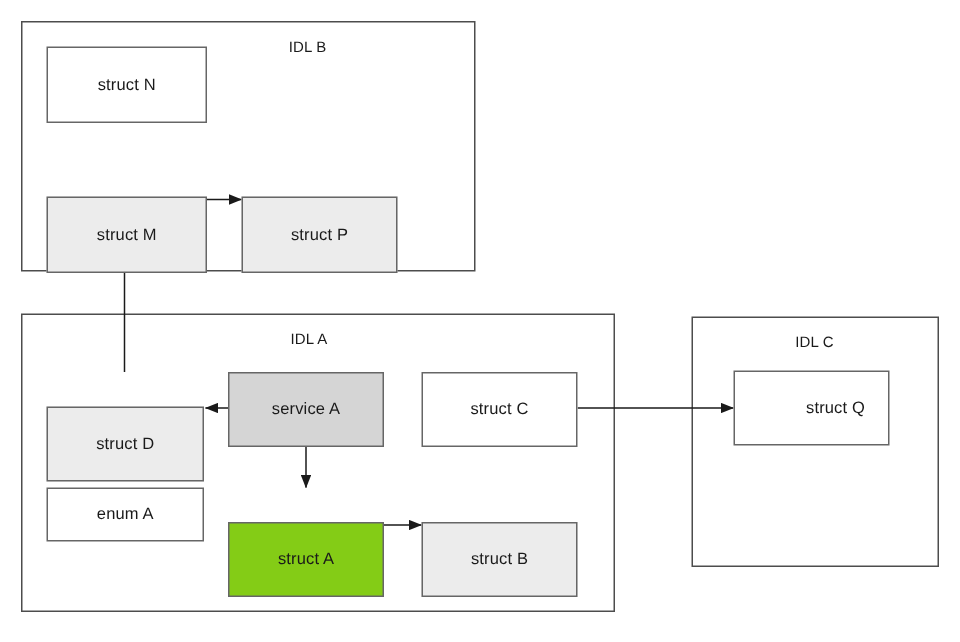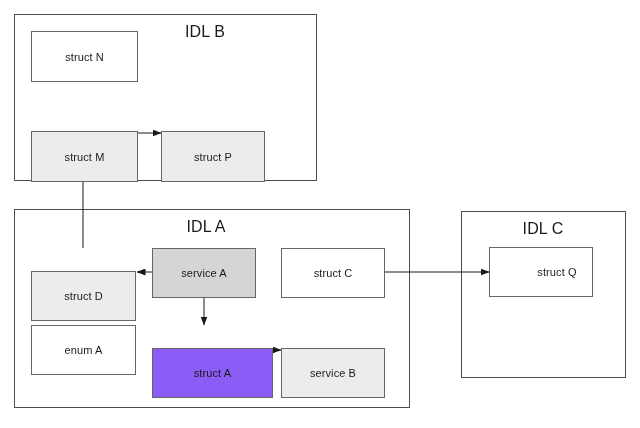--- a/index.html
+++ b/index.html
@@ -27,21 +27,21 @@
   }
   .container-box {
     position: absolute;
     box-sizing: border-box;
     border: 1px solid #4d4d4d;
     background: #ffffff;
     z-index: 0;
   }
   .container-label {
     position: absolute;
-    font-size: 16px;
+    font-size: 10px;
     color: #1a1a1a;
     white-space: nowrap;
     transform: translate(-50%, -50%);
     z-index: 2;
     letter-spacing: 0.1px;
   }
   .node {
     position: absolute;
     box-sizing: border-box;
     border: 1px solid #666666;
@@ -71,23 +71,23 @@
       <div class="container-box" style="left: 461px; top: 211px; width: 165px; height: 167px; border-color: rgb(77, 77, 77);"></div>
       <div class="container-label" style="left: 543px; top: 229px; color: rgb(26, 26, 26);">IDL C</div>
     </div>
   <div id="nodes-layer">
       <div class="node fill-white" style="left: 31px; top: 31px; width: 107px; height: 51px; background: rgb(255, 255, 255); border-color: rgb(102, 102, 102); color: rgb(26, 26, 26);">struct N</div>
       <div class="node fill-light" style="left: 31px; top: 108px; width: 107px; height: 51px; background: rgb(236, 236, 236); border-color: rgb(102, 102, 102); color: rgb(26, 26, 26);">struct M</div>
       <div class="node fill-light" style="left: 161px; top: 108px; width: 104px; height: 51px; background: rgb(236, 236, 236); border-color: rgb(102, 102, 102); color: rgb(26, 26, 26);">struct P</div>
       <div class="node fill-light" style="left: 31px; top: 248px; width: 105px; height: 50px; background: rgb(236, 236, 236); border-color: rgb(102, 102, 102); color: rgb(26, 26, 26);">struct D</div>
       <div class="node fill-medium" style="left: 152px; top: 248px; width: 104px; height: 50px; background: rgb(213, 213, 213); border-color: rgb(102, 102, 102); color: rgb(26, 26, 26);">service A</div>
       <div class="node fill-white" style="left: 281px; top: 248px; width: 104px; height: 50px; background: rgb(255, 255, 255); border-color: rgb(102, 102, 102); color: rgb(26, 26, 26);">struct C</div>
-      <div class="node fill-white" style="left: 31px; top: 325px; width: 105px; height: 50px; background: rgb(255, 255, 255); border-color: rgb(102, 102, 102); color: rgb(26, 26, 26);">enum A</div>
-      <div class="node fill-light" style="left: 152px; top: 325px; width: 121px; height: 50px; background: #8b5cf6; border-color: rgb(102, 102, 102); color: rgb(26, 26, 26);">struct A</div>
-      <div class="node fill-light" style="left: 281px; top: 325px; width: 104px; height: 50px; background: rgb(236, 236, 236); border-color: rgb(102, 102, 102); color: rgb(26, 26, 26);">service B</div>
+      <div class="node fill-white" style="left: 31px; top: 325px; width: 105px; height: 36px; background: rgb(255, 255, 255); border-color: rgb(102, 102, 102); color: rgb(26, 26, 26);">enum A</div>
+      <div class="node fill-light" style="left: 152px; top: 325px; width: 104px; height: 50px; background: #84cc16; border-color: rgb(102, 102, 102); color: rgb(26, 26, 26);">struct A</div>
+      <div class="node fill-light" style="left: 281px; top: 325px; width: 104px; height: 50px; background: rgb(236, 236, 236); border-color: rgb(102, 102, 102); color: rgb(26, 26, 26);">struct B</div>
       <div class="node fill-white" style="left: 489px; top: 247px; width: 104px; height: 50px; background: rgb(255, 255, 255); border-color: rgb(102, 102, 102); color: rgb(26, 26, 26); padding-left: 32px;">struct Q</div>
     </div>
 
   <svg id="edge-layer" viewBox="0 0 640 428" xmlns="http://www.w3.org/2000/svg">
     <defs>
       <marker id="arrowhead" markerWidth="9" markerHeight="7" refX="8.5" refY="3.5" orient="auto" markerUnits="userSpaceOnUse">
         <polygon points="0 0, 9 3.5, 0 7" fill="#1a1a1a"></polygon>
       </marker>
     </defs>
     <g id="edges-group">

